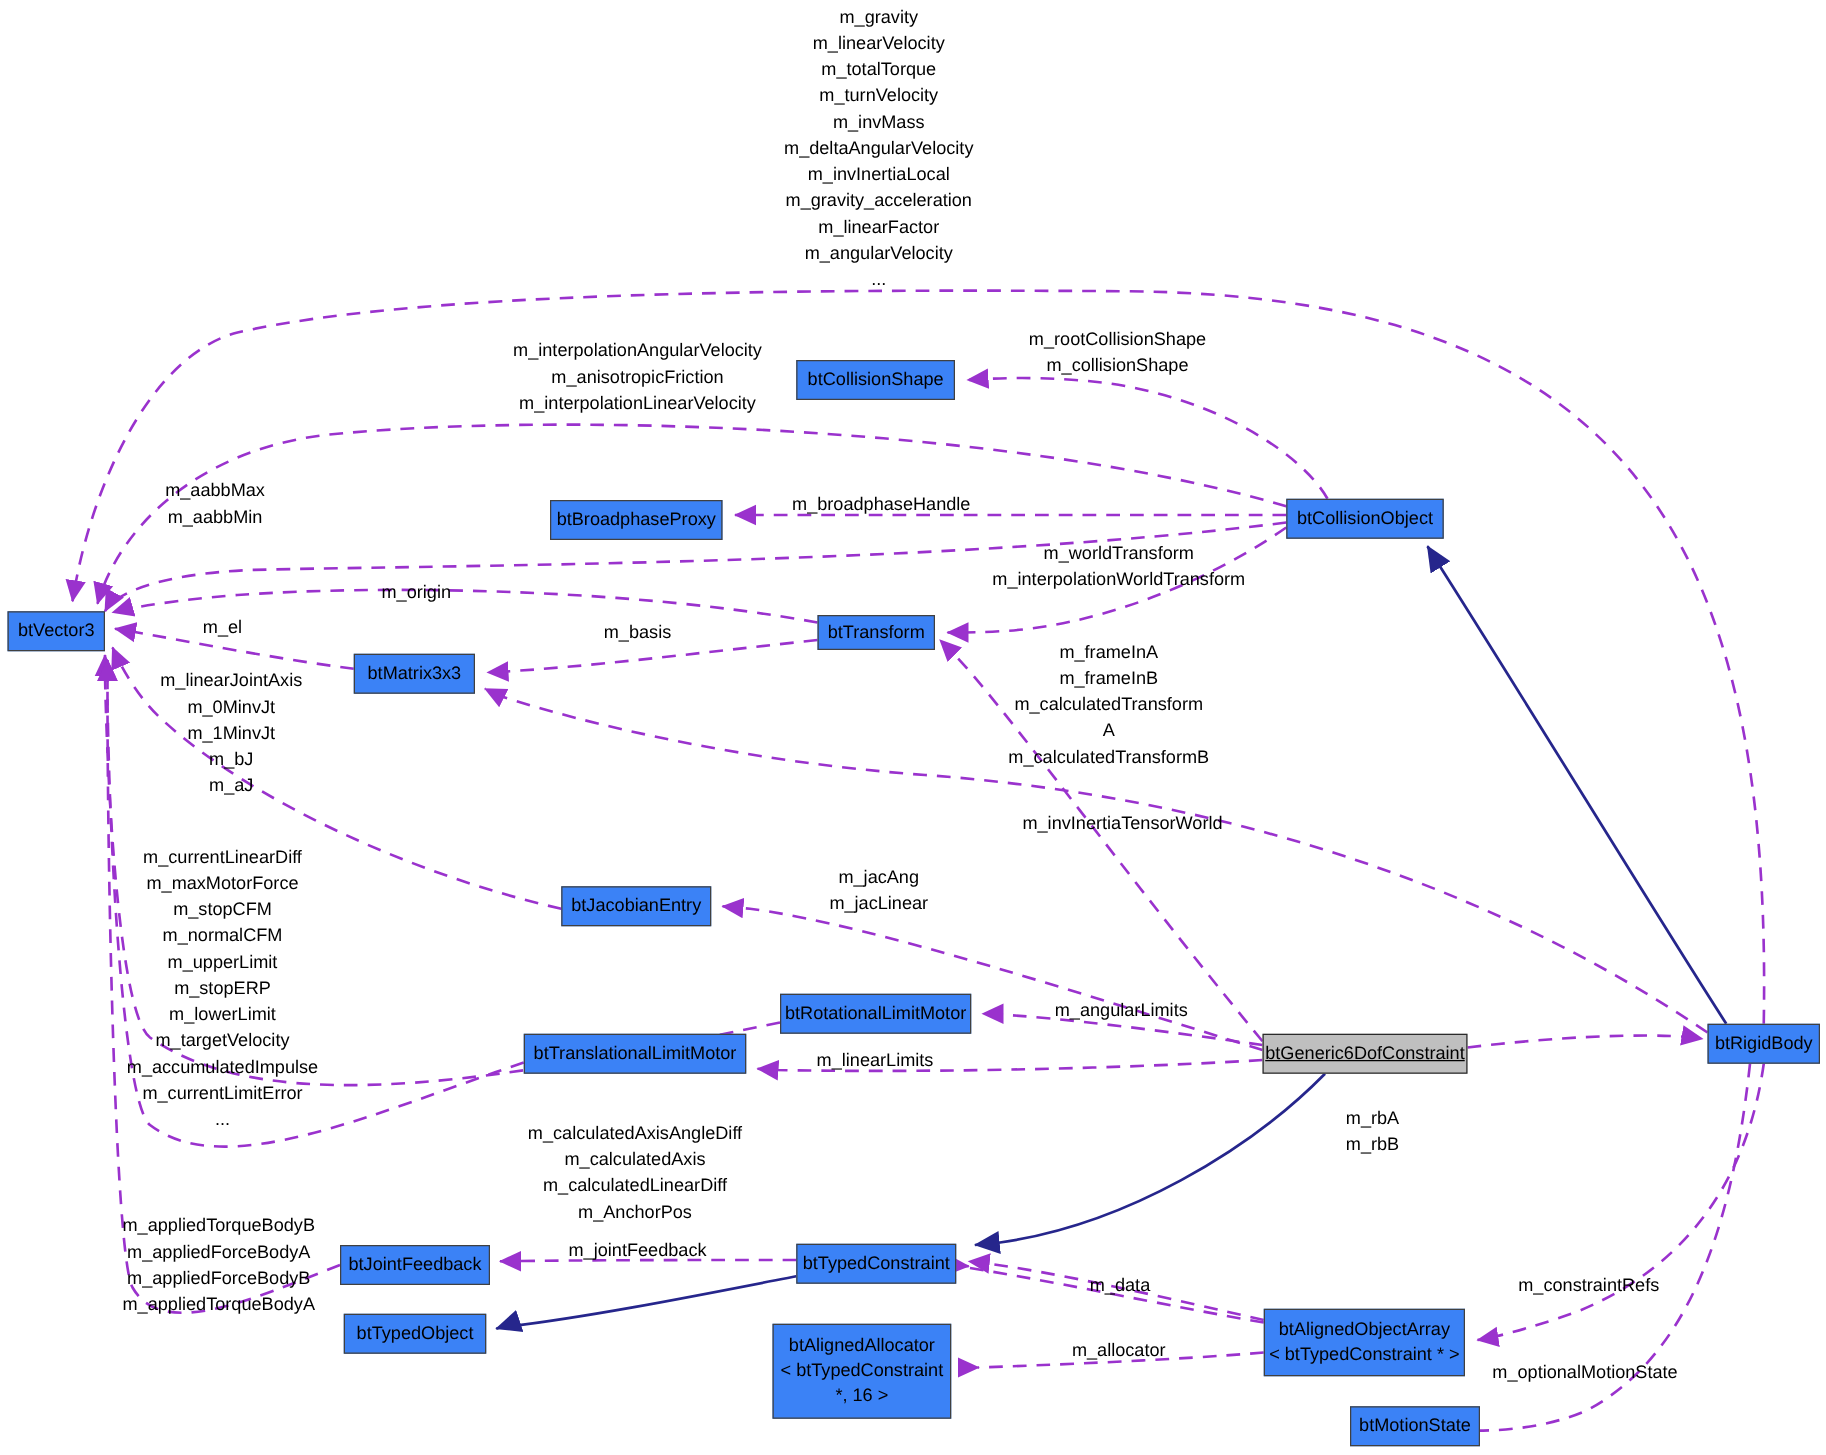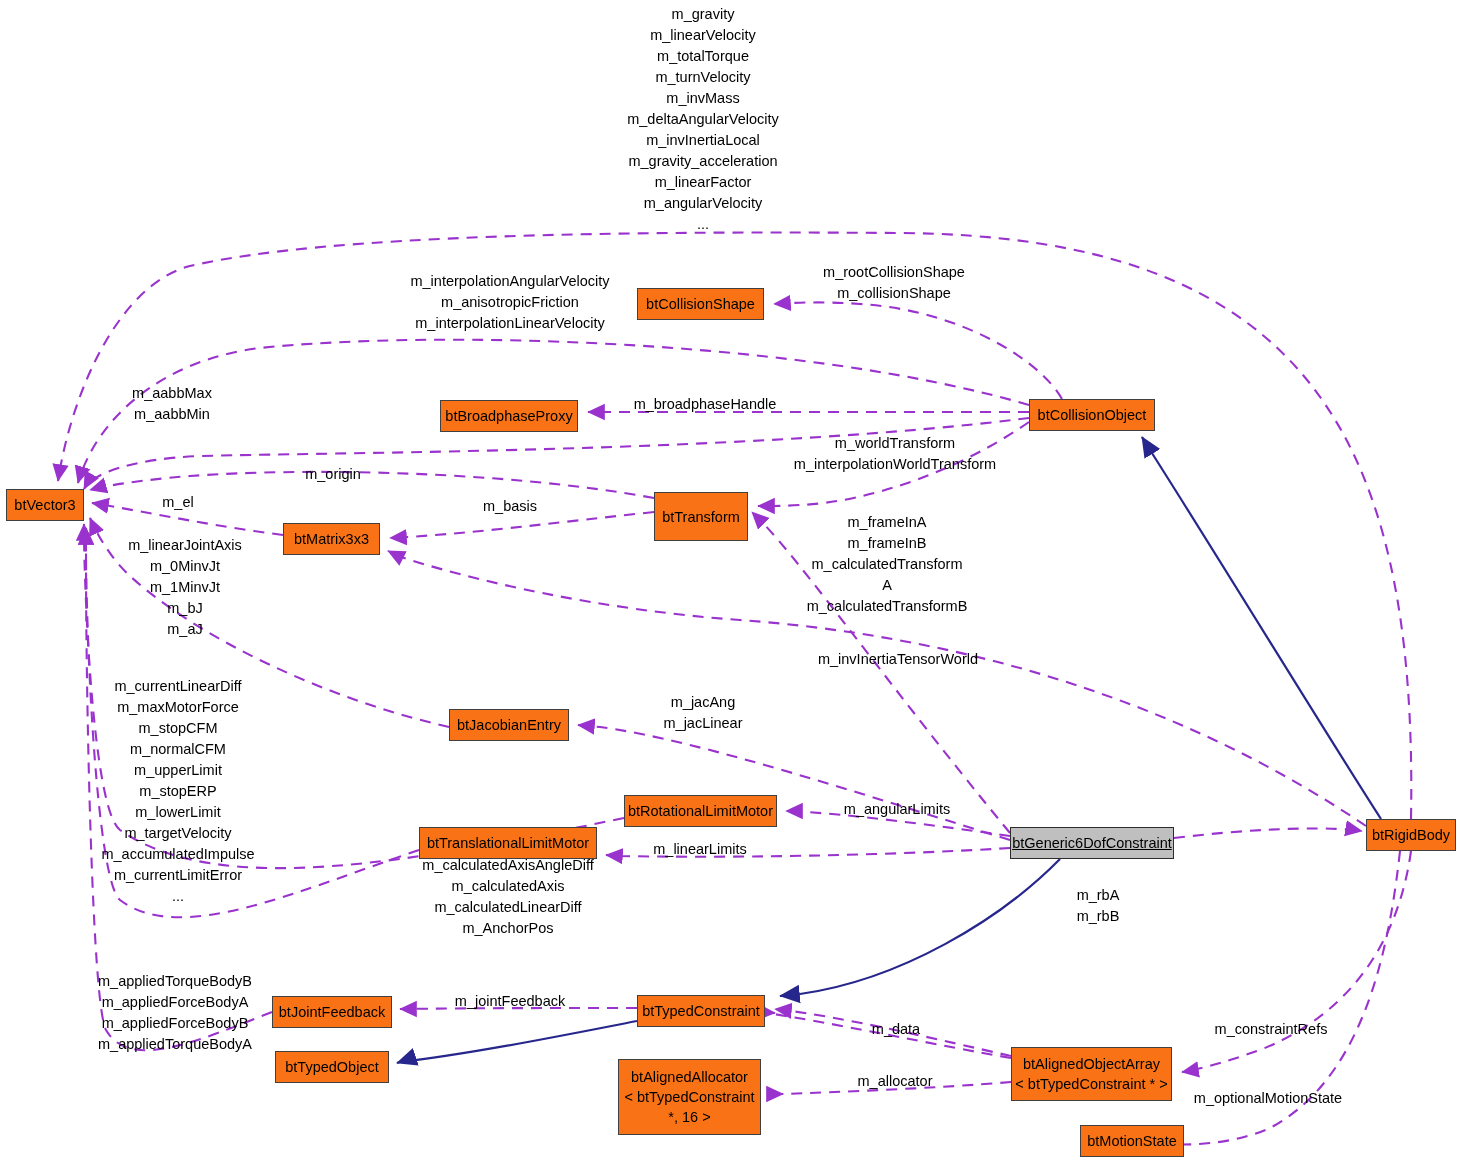--- a/index.html
+++ b/index.html
@@ -1,20 +1,20 @@
 <!DOCTYPE html>
 <html><head>
 <meta charset="utf-8">
 <style>
   html,body{margin:0;padding:0;background:#ffffff;}
   #canvas{position:relative;width:1461px;height:1164px;background:#ffffff;
     font-family:"Liberation Sans","DejaVu Sans",sans-serif;overflow:hidden;}
   svg#edges{position:absolute;left:0;top:0;width:1461px;height:1164px;}
   .node{position:absolute;box-sizing:border-box;border:1.6px solid #404040;
-    background:#f97316;color:#000000;font-size:14.5px;line-height:1.38;
+    background:#3b82f6;color:#000000;font-size:14.5px;line-height:1.38;
     display:flex;align-items:center;justify-content:center;text-align:center;
     white-space:pre;}
   .node.hl{background:#bfbfbf;border-color:#2b2b2b;text-decoration:underline;}
   .elabel{position:absolute;font-size:14.5px;color:#000;line-height:21px;
     white-space:pre;text-align:center;transform:translateX(-50%);}
   .elabel.multi{text-align:center;}
 </style>
 </head>
 <body>
 
@@ -100,21 +100,21 @@
 
       <path d="M637,1021 C560,1036 470,1054 400,1062 L397,1063"></path>
     </g>
   </svg>
 
   <div id="nodes-layer">
       <div class="node" style="left: 6px; top: 489px; width: 78px; height: 32px;">btVector3</div>
       <div class="node" style="left: 283px; top: 523px; width: 97px; height: 32px;">btMatrix3x3</div>
       <div class="node" style="left: 440px; top: 400px; width: 138px; height: 32px;">btBroadphaseProxy</div>
       <div class="node" style="left: 637px; top: 288px; width: 127px; height: 32px;">btCollisionShape</div>
-      <div class="node" style="left: 654px; top: 492px; width: 94px; height: 49px;">btTransform</div>
+      <div class="node" style="left: 654px; top: 492px; width: 94px; height: 28px;">btTransform</div>
       <div class="node" style="left: 1029px; top: 399px; width: 126px; height: 32px;">btCollisionObject</div>
       <div class="node" style="left: 449px; top: 709px; width: 120px; height: 32px;">btJacobianEntry</div>
       <div class="node" style="left: 624px; top: 795px; width: 153px; height: 32px;">btRotationalLimitMotor</div>
       <div class="node" style="left: 419px; top: 827px; width: 178px; height: 32px;">btTranslationalLimitMotor</div>
       <div class="node hl" style="left: 1010px; top: 827px; width: 164px; height: 32px;">btGeneric6DofConstraint</div>
       <div class="node" style="left: 1366px; top: 819px; width: 90px; height: 32px;">btRigidBody</div>
       <div class="node" style="left: 272px; top: 996px; width: 120px; height: 32px;">btJointFeedback</div>
       <div class="node" style="left: 275px; top: 1051px; width: 114px; height: 32px;">btTypedObject</div>
       <div class="node" style="left: 637px; top: 995px; width: 128px; height: 32px;">btTypedConstraint</div>
       <div class="node" style="left: 618px; top: 1059px; width: 143px; height: 76px;">btAlignedAllocator
@@ -134,21 +134,21 @@
       <div class="elabel" style="left: 333px; top: 464px;"><div>m_origin</div></div>
       <div class="elabel" style="left: 178px; top: 492px;"><div>m_el</div></div>
       <div class="elabel" style="left: 510px; top: 496px;"><div>m_basis</div></div>
       <div class="elabel multi" style="left: 887px; top: 512px;"><div>m_frameInA</div><div>m_frameInB</div><div>m_calculatedTransform</div><div>A</div><div>m_calculatedTransformB</div></div>
       <div class="elabel multi" style="left: 185px; top: 535px;"><div>m_linearJointAxis</div><div>m_0MinvJt</div><div>m_1MinvJt</div><div>m_bJ</div><div>m_aJ</div></div>
       <div class="elabel" style="left: 898px; top: 649px;"><div>m_invInertiaTensorWorld</div></div>
       <div class="elabel multi" style="left: 178px; top: 676px;"><div>m_currentLinearDiff</div><div>m_maxMotorForce</div><div>m_stopCFM</div><div>m_normalCFM</div><div>m_upperLimit</div><div>m_stopERP</div><div>m_lowerLimit</div><div>m_targetVelocity</div><div>m_accumulatedImpulse</div><div>m_currentLimitError</div><div>...</div></div>
       <div class="elabel multi" style="left: 703px; top: 692px;"><div>m_jacAng</div><div>m_jacLinear</div></div>
       <div class="elabel" style="left: 897px; top: 799px;"><div>m_angularLimits</div></div>
       <div class="elabel" style="left: 700px; top: 839px; text-align: right;"><div>m_linearLimits</div></div>
-      <div class="elabel multi" style="left: 508px; top: 855px;"><div>m_calculatedAxisAngleDiff</div><div>m_calculatedAxis</div><div>m_calculatedLinearDiff</div><div>m_AnchorPos</div></div>
+      <div class="elabel multi" style="left: 508px; top: 897px;"><div>m_calculatedAxisAngleDiff</div><div>m_calculatedAxis</div><div>m_calculatedLinearDiff</div><div>m_AnchorPos</div></div>
       <div class="elabel multi" style="left: 1098px; top: 885px;"><div>m_rbA</div><div>m_rbB</div></div>
       <div class="elabel multi" style="left: 175px; top: 971px;"><div>m_appliedTorqueBodyB</div><div>m_appliedForceBodyA</div><div>m_appliedForceBodyB</div><div>m_appliedTorqueBodyA</div></div>
       <div class="elabel" style="left: 510px; top: 991px;"><div>m_jointFeedback</div></div>
       <div class="elabel" style="left: 1271px; top: 1019px;"><div>m_constraintRefs</div></div>
       <div class="elabel" style="left: 896px; top: 1019px;"><div>m_data</div></div>
       <div class="elabel" style="left: 895px; top: 1071px;"><div>m_allocator</div></div>
       <div class="elabel" style="left: 1268px; top: 1088px;"><div>m_optionalMotionState</div></div>
     </div>
 </div>
 

